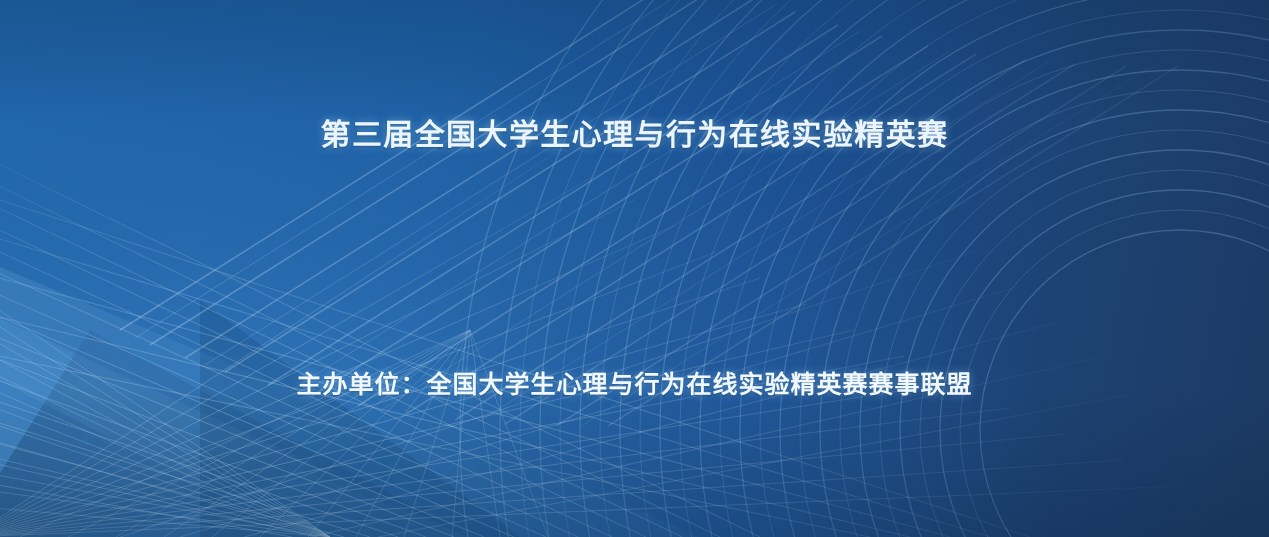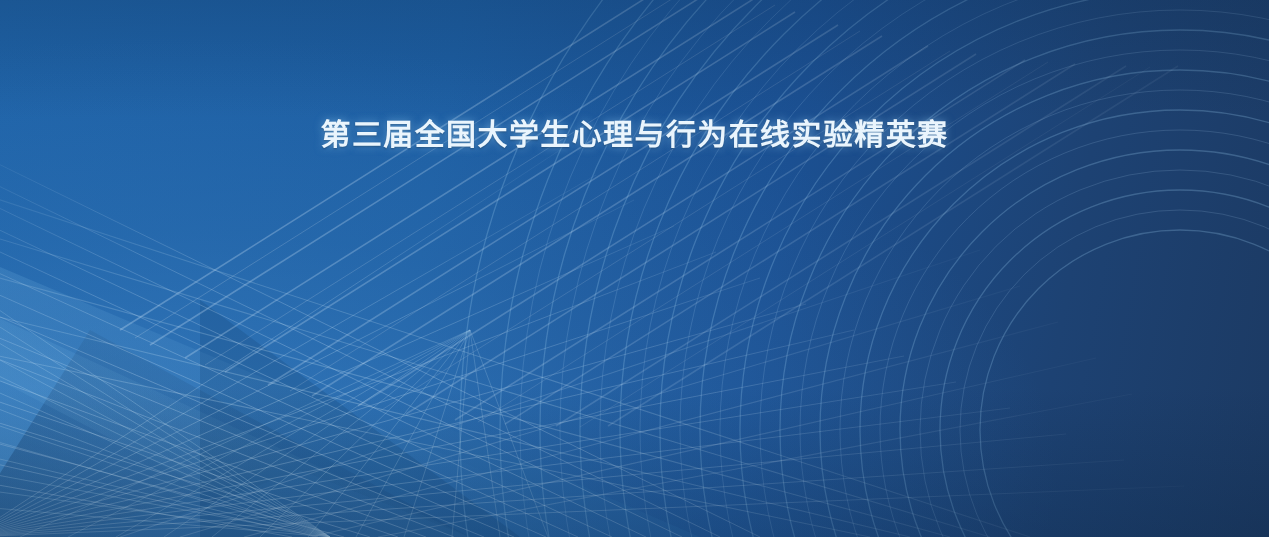--- a/index.html
+++ b/index.html
@@ -304,15 +304,16 @@
       </g>
     </svg>
   </div>
 
   <div class="bg-layer bg-vignette"></div>
 
   <div class="content">
     <div class="subtitle-top">第三届全国大学生心理与行为在线实验精英赛</div>
 
 
+    <div class="organizer">主办单位：全国大学生心理与行为在线实验精英赛赛事联盟</div>
   </div>
 
 </div>
 
 </body></html>

